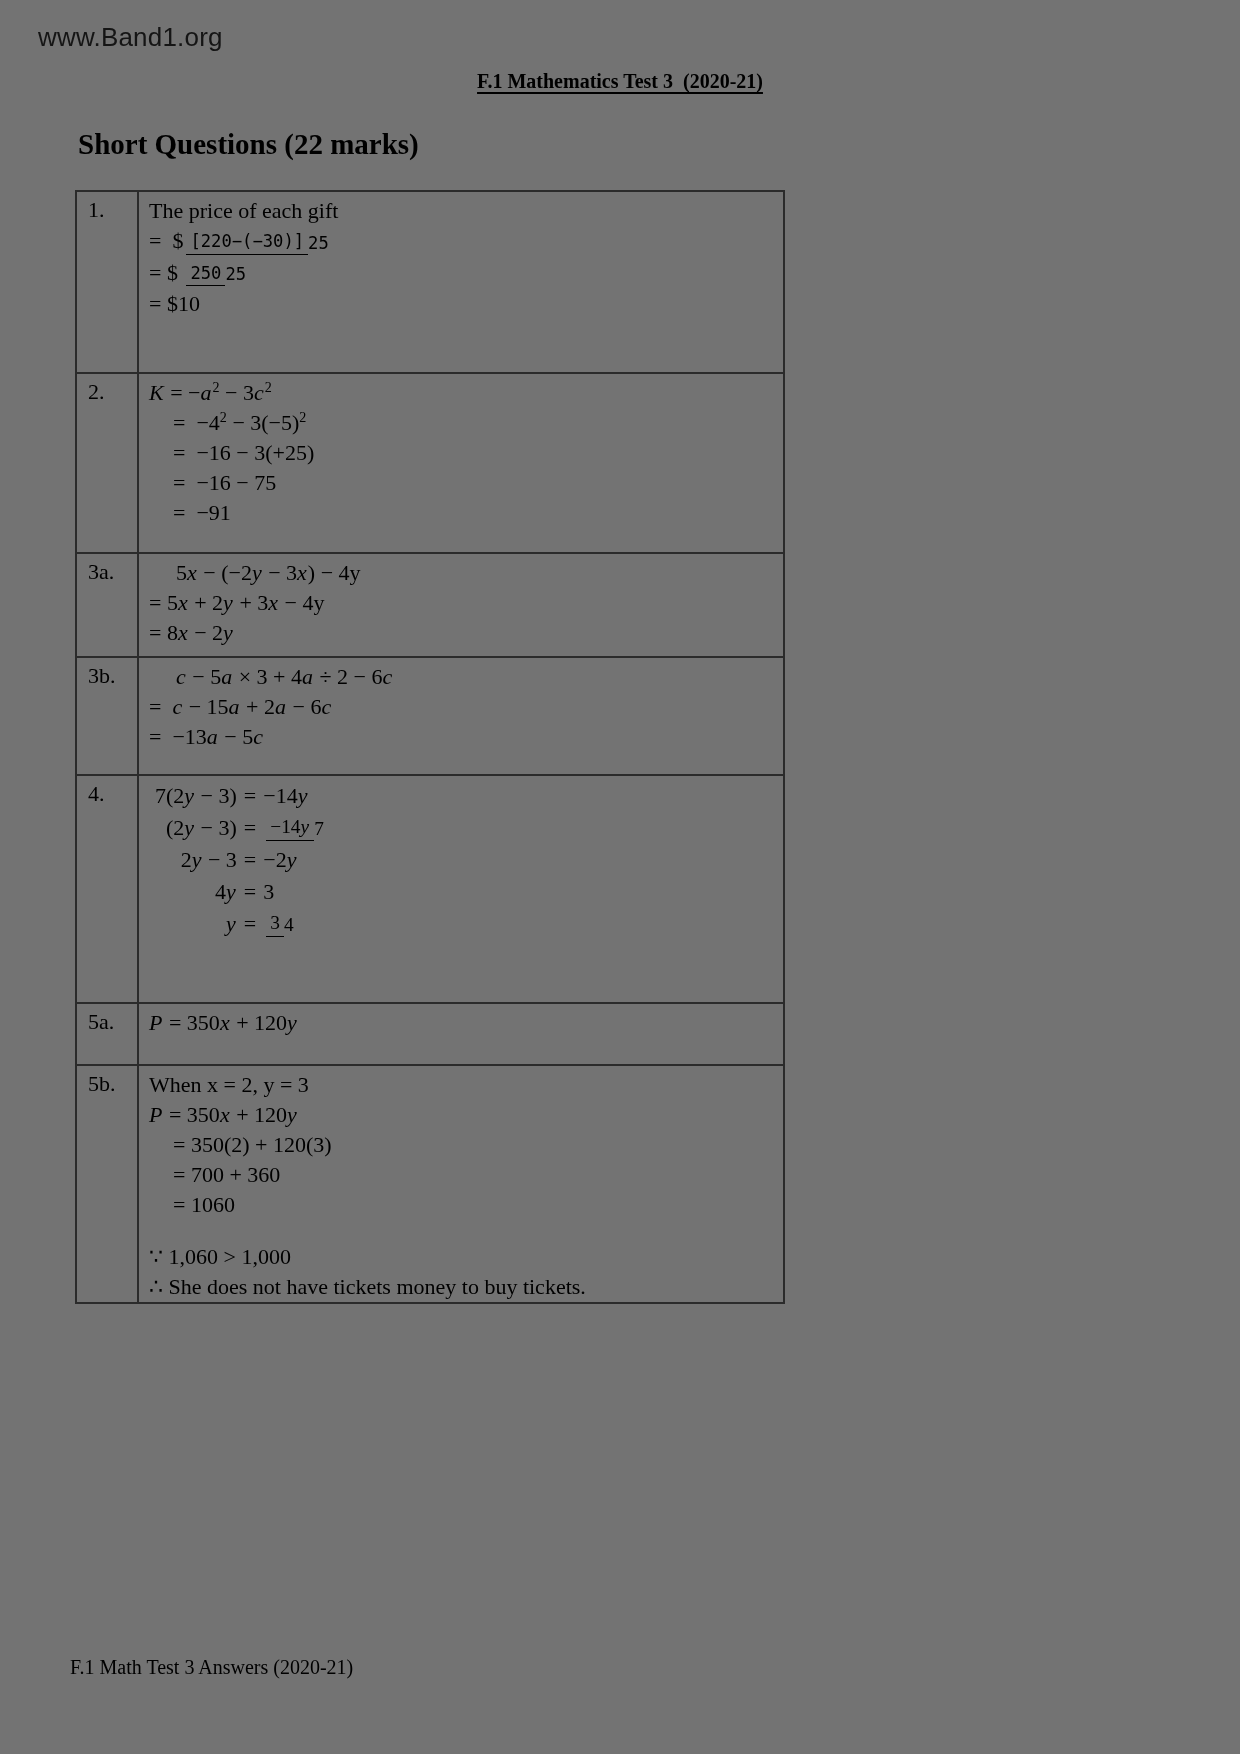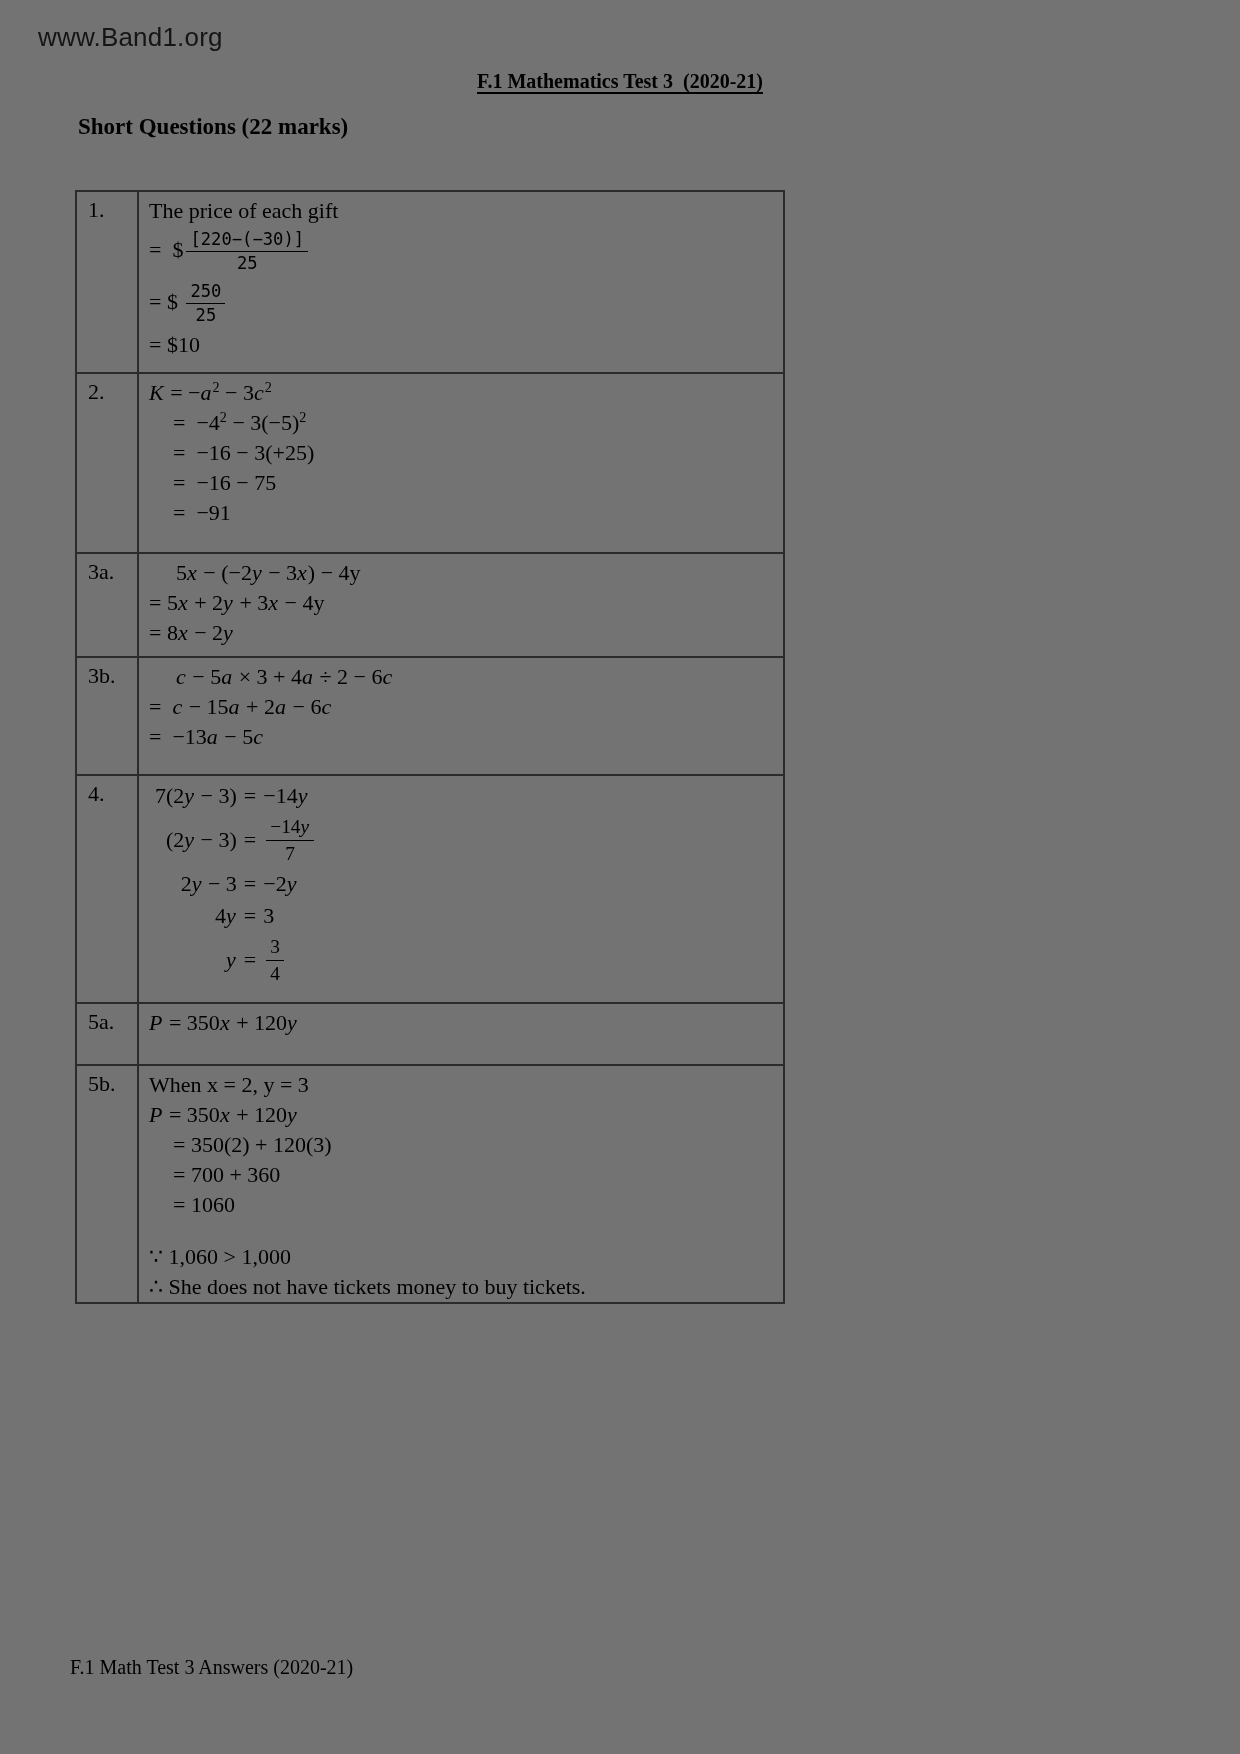--- a/index.html
+++ b/index.html
@@ -17,22 +17,22 @@
     font-family:"Liberation Sans",sans-serif;
     font-size:26px;color:#151515;letter-spacing:0.2px;
   }
   .title{
     position:absolute;left:0;top:70px;width:100%;
     text-align:center;font-size:20px;font-weight:bold;
     white-space:pre;
   }
   .title .u{text-decoration:underline;text-underline-offset:4px;}
   .section{
-    position:absolute;left:78px;top:114px;
-    font-size:23px;font-weight:bold;
+    position:absolute;left:78px;top:128px;
+    font-size:29px;font-weight:bold;
   }
   table.answers{
     position:absolute;left:75px;top:190px;
     border-collapse:collapse;table-layout:fixed;
   }
   table.answers td{
     border:2px solid #2b2b2b;
     vertical-align:top;
   }
   td.qnum{
@@ -58,21 +58,21 @@
   .line.blank{min-height:22px}
   .ind1{padding-left:24px}
   .ind2{padding-left:27px}
 
   .txt{white-space:pre}
   .var{font-style:italic;padding-right:1px}
   .sup{font-size:64%;vertical-align:super;line-height:0}
   .und{}
 
   .frac{
-    display:inline-flex;flex-direction:column;align-items:center;
+    display:inline-flex;flex-direction:row;align-items:center;
     vertical-align:middle;
     font-size:0.88em;line-height:1.22;
     margin:3px 3px;text-align:center;
   }
   .frac .num{display:block;border-bottom:1.5px solid #000;padding:0 4px 1px;}
   .frac .den{display:block;padding-top:1px;}
   .frac.mono{font-family:"DejaVu Sans Mono",monospace;font-size:0.78em;line-height:1.25;}
 
   .eqgrid{
     display:inline-grid;

